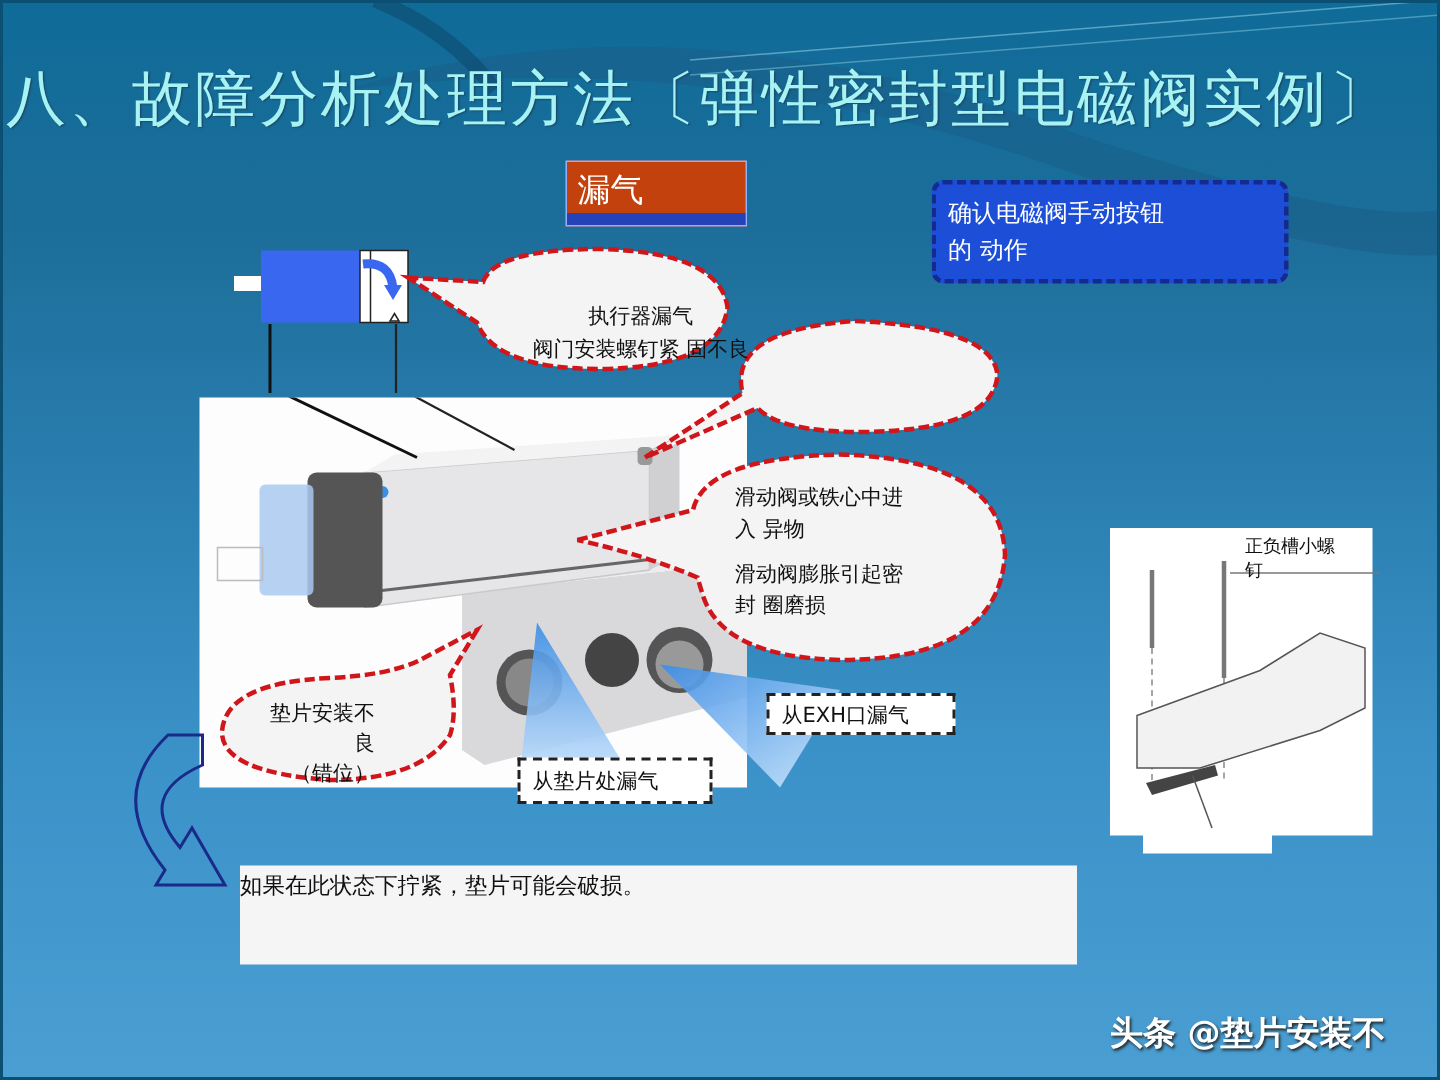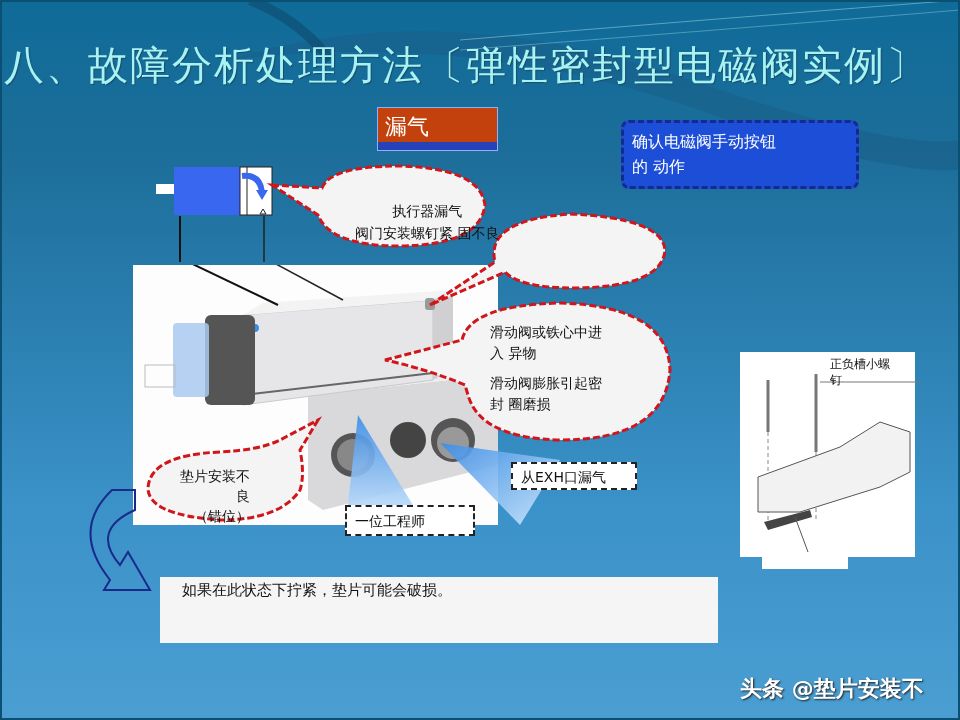--- a/index.html
+++ b/index.html
@@ -31,21 +31,21 @@
     position: absolute; left: 133px; top: 265px; width: 365px; height: 260px;
     background: #fdfdfd;
   }
   .bubble-text { position: absolute; font-size: 14px; color: #111; line-height: 22px; }
   .note-box {
     position: absolute; background: #ffffff; font-size: 14px; color: #111;
     border: 2px dashed #222; box-sizing: border-box; padding: 2px 8px; white-space: nowrap;
   }
   .bottom-box {
     position: absolute; left: 160px; top: 577px; width: 558px; height: 66px;
-    background: #f5f5f5; box-sizing: border-box; padding: 3px 0 0 22px;
+    background: #f5f5f5; box-sizing: border-box; padding: 3px 0 0 0;
     font-size: 15px; color: #111;
   }
   .bottom-box p { margin: 0 0 14px 0; line-height: 20px; }
   .diagram {
     position: absolute; left: 692px; top: 352px; width: 175px; height: 205px; background: #fff; margin-left: 48px;
   }
   .diagram-tab { position: absolute; left: 762px; top: 555px; width: 86px; height: 14px; background: #fff; }
   .diagram .screw-label { position: absolute; left: 90px; top: 4px; font-size: 12px; color: #111; line-height: 16px; width: 80px; }
   .watermark {
     position: absolute; left: 740px; top: 674px; font-size: 22px; font-weight: bold; color: #fff;
@@ -153,21 +153,21 @@
   <div>封  圈磨损</div>
 </div>
 
 <div class="bubble-text" style="left:180px;top:466px;line-height:20px;text-align:right;">
   <div>垫片安装不</div>
   <div>良</div>
   <div>（错位）</div>
 </div>
 
 <div class="note-box" style="left:511px;top:462px;width:126px;height:28px;line-height:22px;">从EXH口漏气</div>
-<div class="note-box" style="left:345px;top:505px;width:130px;height:31px;line-height:24px;">一位工程师</div>
+<div class="note-box" style="left:345px;top:505px;width:130px;height:31px;line-height:24px;">从垫片处漏气</div>
 
 <div class="diagram">
   <svg width="190" height="205">
     <line x1="28" y1="28" x2="28" y2="80" stroke="#777" stroke-width="3"></line>
     <line x1="76" y1="22" x2="76" y2="100" stroke="#777" stroke-width="3"></line>
     <line x1="28" y1="80" x2="28" y2="175" stroke="#888" stroke-dasharray="4,3"></line>
     <line x1="76" y1="100" x2="76" y2="170" stroke="#888" stroke-dasharray="4,3"></line>
     <line x1="80" y1="30" x2="180" y2="30" stroke="#777"></line>
     <polygon points="18,125 100,95 140,70 170,80 170,120 140,135 60,160 18,160" fill="#f2f2f2" stroke="#555"></polygon>
     <polygon points="24,170 70,158 72,165 28,178" fill="#444"></polygon>

